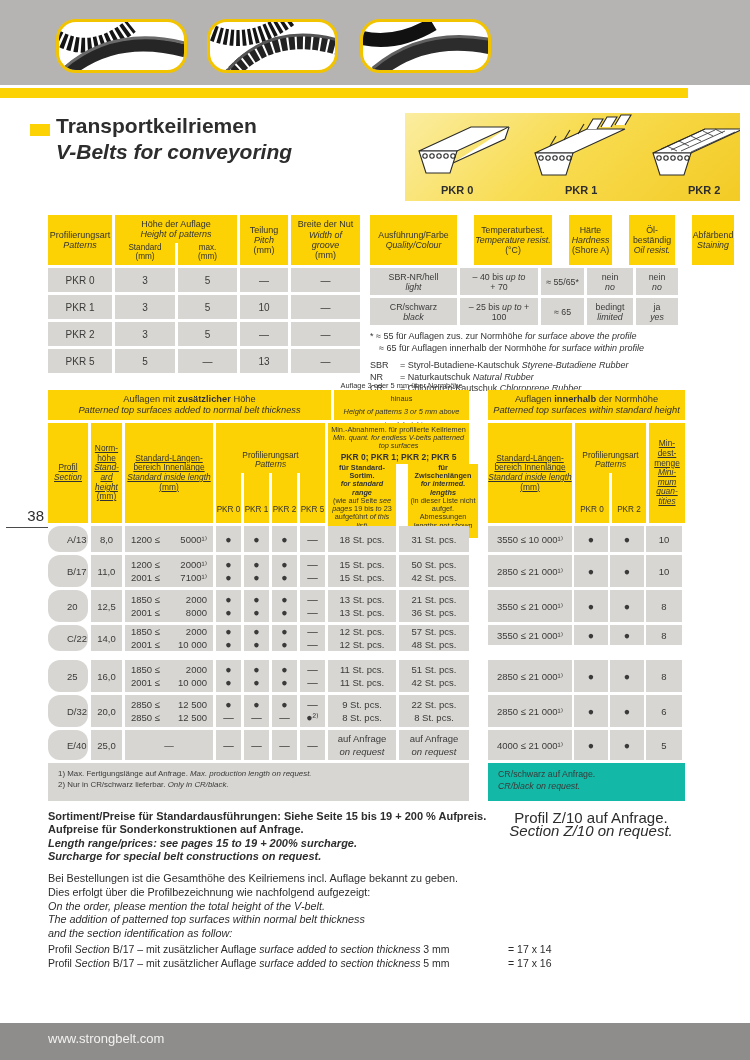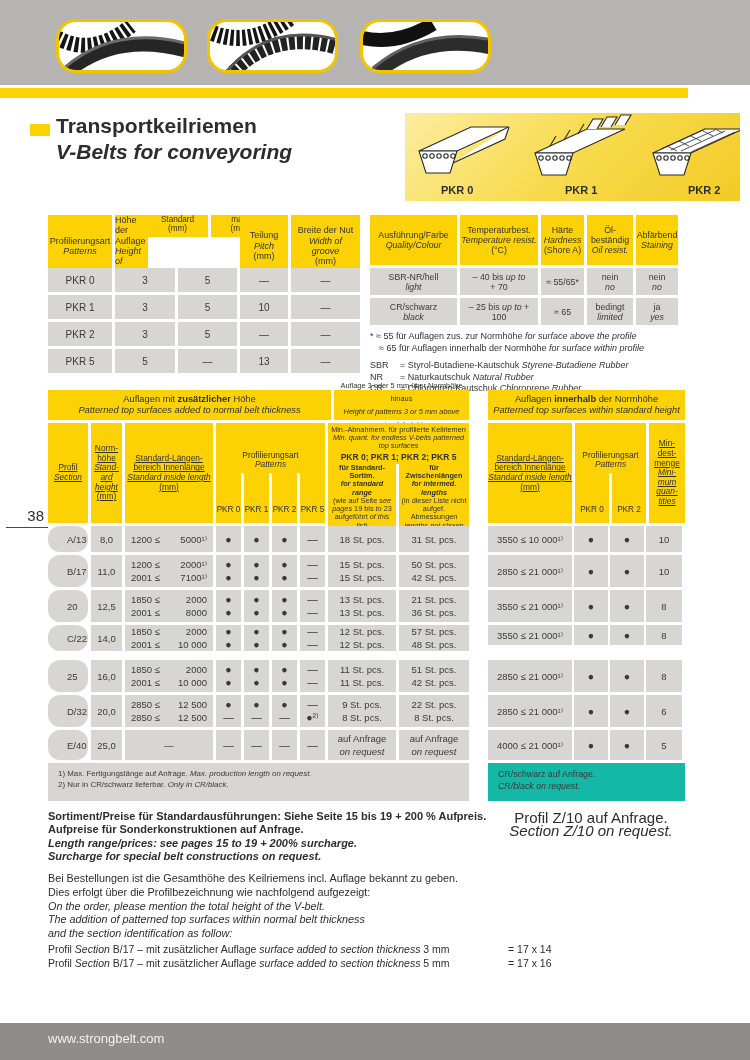--- a/index.html
+++ b/index.html
@@ -27,30 +27,30 @@
   .pkr-label{position:absolute;bottom:5px;font-size:11px;font-weight:bold;color:#2d2d2d;}
 
   
   .hc{background:#fcd205;display:flex;flex-direction:column;align-items:center;
       justify-content:center;text-align:center;color:#333;}
 
   
   .pt{position:absolute;left:48px;top:215px;width:312px;}
   .pt-head{display:grid;grid-template-columns:64px 122px 48px 69px;column-gap:3px;height:50px;}
   .pt-head .hc{font-size:9px;line-height:10.3px;}
-  .pt-g{display:flex;flex-direction:row;}
+  .pt-g{display:flex;flex-direction:column;}
   .pt-g-top{background:#fcd205;flex:1;display:flex;flex-direction:column;align-items:center;justify-content:center;font-size:9px;line-height:10.3px;}
   .pt-g-bot{display:grid;grid-template-columns:60px 59px;column-gap:3px;height:22px;}
   .pt-g-bot div{background:#fcd205;font-size:8.2px;line-height:9px;display:flex;flex-direction:column;align-items:center;justify-content:flex-start;}
   .pt-row{display:grid;grid-template-columns:64px 60px 59px 48px 69px;column-gap:3px;height:24px;margin-top:3px;}
   .pt-row div{background:#d7d6d2;display:flex;align-items:center;justify-content:center;font-size:10px;color:#3a3a3a;}
 
   
   .qt{position:absolute;left:370px;top:215px;width:308px;}
-  .qt-head{display:grid;grid-template-columns:87px 78px 43px 46px 42px;column-gap:3px;height:50px;}
+  .qt-head{display:grid;grid-template-columns:87px 78px 43px 46px 42px;column-gap:17px;height:50px;}
   .qt-head .hc{font-size:8.8px;line-height:10px;}
   .qt-row{display:grid;grid-template-columns:87px 78px 43px 46px 42px;column-gap:3px;height:27px;margin-top:3px;}
   .qt-row div.cell{background:#d7d6d2;display:flex;flex-direction:column;align-items:center;justify-content:center;font-size:8.8px;line-height:10px;color:#3a3a3a;text-align:center;}
 
   
   .notes{position:absolute;left:370px;top:331px;width:335px;font-size:9px;line-height:11.5px;color:#333;}
   .note2{padding-left:9px;}
   .defs{margin-top:6px;}
   .defrow{display:flex;}
   .defrow .abbr{width:30px;flex:none;}
@@ -72,21 +72,21 @@
   .patg-l{width:109px;}
   .patg-r{width:71px;}
   .patg-label{background:#fcd205;height:47px;display:flex;flex-direction:column;align-items:center;justify-content:flex-end;padding-bottom:3px;font-size:8.4px;line-height:9.6px;text-align:center;}
   .patg-cells{flex:1;display:grid;column-gap:3px;}
   .patg-l .patg-cells{grid-template-columns:25px 25px 25px 25px;}
   .patg-r .patg-cells{grid-template-columns:34px 34px;}
   .patg-cells div{background:#fcd205;display:flex;align-items:flex-end;justify-content:center;padding-bottom:9px;font-size:8.2px;}
   .minq{width:141px;display:flex;flex-direction:column;}
   .minq-top{background:#fcd205;font-size:7.3px;line-height:8.2px;text-align:center;padding:3px 2px 0;}
   .minq-pkr{background:#fcd205;font-size:8.5px;font-weight:bold;text-align:center;padding:1px 0 2px;}
-  .minq-cols{flex:1;display:grid;grid-template-columns:68px 70px;column-gap:3px;}
+  .minq-cols{flex:1;display:grid;grid-template-columns:68px 70px;column-gap:12px;}
   .minq-col{background:#fcd205;font-size:7.3px;line-height:8.3px;text-align:center;padding:0 2px;box-sizing:border-box;}
 
   
   .mrow{position:absolute;left:48px;width:637px;display:flex;}
   .rl{display:grid;grid-template-columns:40px 31px 88px 25px 25px 25px 25px 68px 70px;column-gap:3px;width:421px;flex:none;}
   .rr{display:grid;grid-template-columns:84px 34px 34px 36px;column-gap:2px;width:197px;margin-left:19px;flex:none;}
   .cell{background:#d7d6d2;display:flex;flex-direction:column;justify-content:center;align-items:center;
         font-size:9.5px;color:#3a3a3a;line-height:13px;}
   .cell.profil{align-items:flex-start;padding-left:19px;box-sizing:border-box;border-radius:12px;}
   .cell.len{align-items:stretch;padding:0 6px;box-sizing:border-box;}

